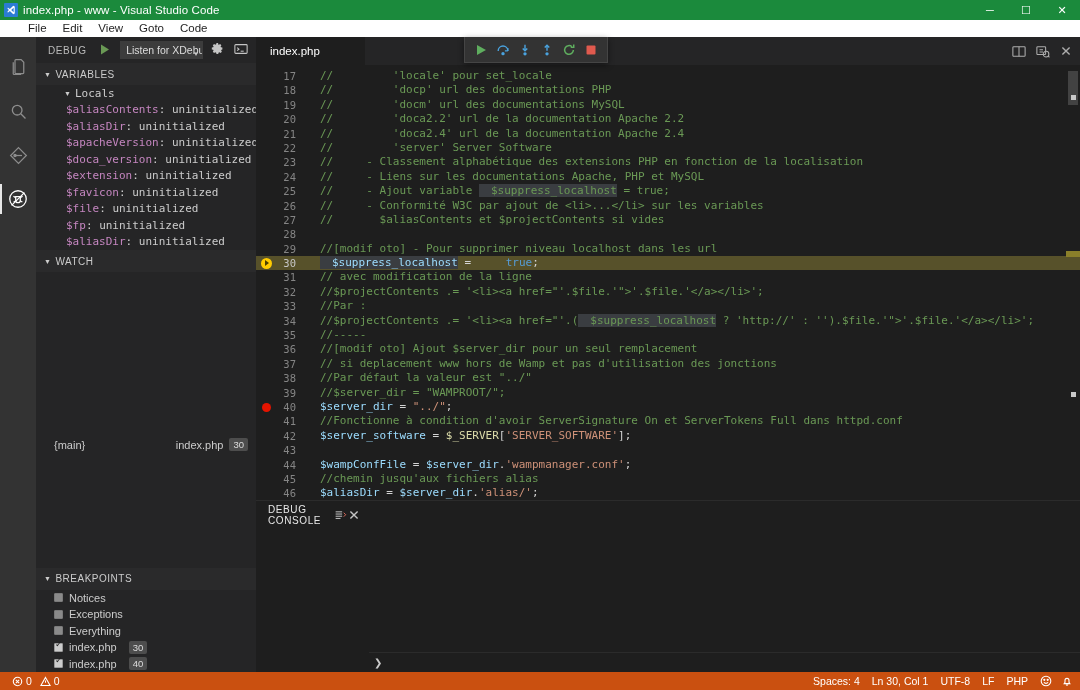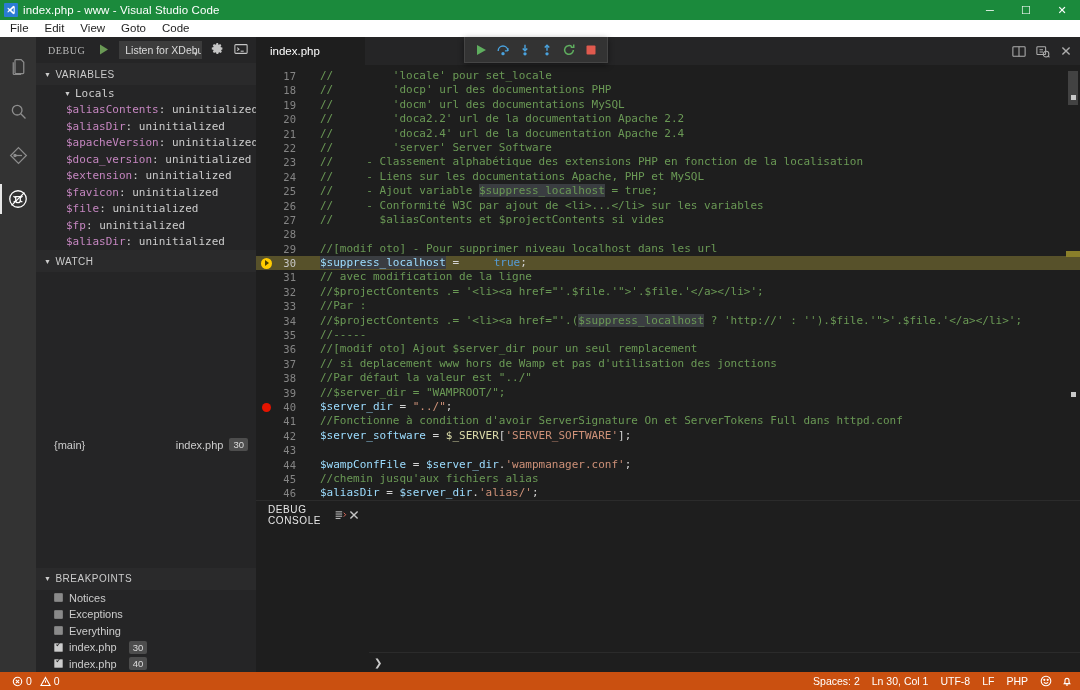--- a/index.html
+++ b/index.html
@@ -27,21 +27,21 @@
   .titlebar .wtitle { font-size:11.5px; letter-spacing:.1px; }
   .winbtns { position:absolute; right:0; top:0; height:20px; display:flex; }
   .winbtn {
     width:36px; height:20px; display:flex; align-items:center; justify-content:center;
     color:#ffffff; font-size:11px;
   }
 
   
   .menubar {
     height:17px; background:#ffffff; display:flex; align-items:center;
-    padding-left:2px; flex:0 0 17px;
+    padding-left:20px; flex:0 0 17px;
   }
   .menubar .mi {
     font-size:11.5px; color:#1f1f1f; padding:0 8px; line-height:17px;
   }
 
   
   .workbench { flex:1; display:flex; min-height:0; }
 
   
   .activitybar {
@@ -63,21 +63,21 @@
     width:220px; flex:0 0 220px; background:#252526;
     display:flex; flex-direction:column; min-height:0;
     color:#cccccc;
   }
   .sb-head {
     height:26px; display:flex; align-items:center; padding:0 6px 0 12px;
     gap:6px; flex:0 0 26px;
   }
   .sb-head .sb-title {
     font-size:10px; letter-spacing:.6px; color:#bbbbbb; text-transform:uppercase;
-    font-weight:400; margin-right:4px;font-family:Liberation Serif, serif;
+    font-weight:400; margin-right:4px;
   }
   .dbg-play { color:#89d185; font-size:10px; width:18px; text-align:center; }
   .dbg-select {
     background:#3c3c3c; border:1px solid #3c3c3c; color:#dcdcdc;
     font-size:10.5px; height:18px; line-height:16px; padding:0 14px 0 5px;
     width:84px; position:relative; white-space:nowrap; overflow:hidden;
   }
   .dbg-select .caret { position:absolute; right:4px; top:4px; font-size:7px; color:#ccc; }
   .sb-head .hicon { width:18px; text-align:center; color:#c5c5c5; font-size:12px; }
 
@@ -186,21 +186,21 @@
   }
   .ln-row.current .ln-num { color:#c6c6c6; }
   .ln-text { padding-left:12px; color:#d4d4d4; }
 
   .c-com { color:#6a9955; }
   .c-var { color:#9cdcfe; }
   .c-str { color:#ce9178; }
   .c-kw  { color:#569cd6;margin-left:28px; }
   .c-fn  { color:#dcdcaa; }
   .c-txt { color:#d4d4d4; }
-  .sel   { background:#3a3d41; }
+  .sel   { background:#3a3d41;padding-left:12px; }
 
   
   .ovscroll {
     position:absolute; right:0; top:0; bottom:0; width:14px; background:transparent;
   }
   .ov-thumb {
     position:absolute; right:2px; top:6px; width:10px; height:34px; background:#424242;
   }
   .ov-mark-cur { position:absolute; right:0; width:14px; height:6px; background:#8a7f2a; top:186px; }
   .ov-mark-sel { position:absolute; right:4px; width:5px; height:5px; background:#c8c8c8; }
@@ -544,21 +544,21 @@
       <span class="sb-icon" style="margin-left:5px">
         <svg width="11" height="11" viewBox="0 0 12 12" fill="none" stroke="#ffffff" stroke-width="1.2">
           <path d="M6 1.6 11 10.4H1z"></path>
             <path d="M6 5v2.4M6 8.9v.1" stroke-width="1.1"></path>
         </svg>
       </span>
       <span>0</span>
     </span>
   </div>
   <div class="sb-right">
-    <span class="sb-item">Spaces: 2</span>
+    <span class="sb-item">Spaces: 4</span>
     <span class="sb-item">Ln 30, Col 1</span>
     <span class="sb-item">UTF-8</span>
     <span class="sb-item">LF</span>
     <span class="sb-item">PHP</span>
     <span class="sb-item">
       <svg width="12" height="12" viewBox="0 0 12 12" fill="none" stroke="#ffffff" stroke-width="1.1">
         <circle cx="6" cy="6" r="4.8"></circle>
           <circle cx="4.3" cy="4.8" r=".55" fill="#fff"></circle>
           <circle cx="7.7" cy="4.8" r=".55" fill="#fff"></circle>
         <path d="M3.9 7.4a2.8 2.8 0 0 0 4.2 0"></path>

